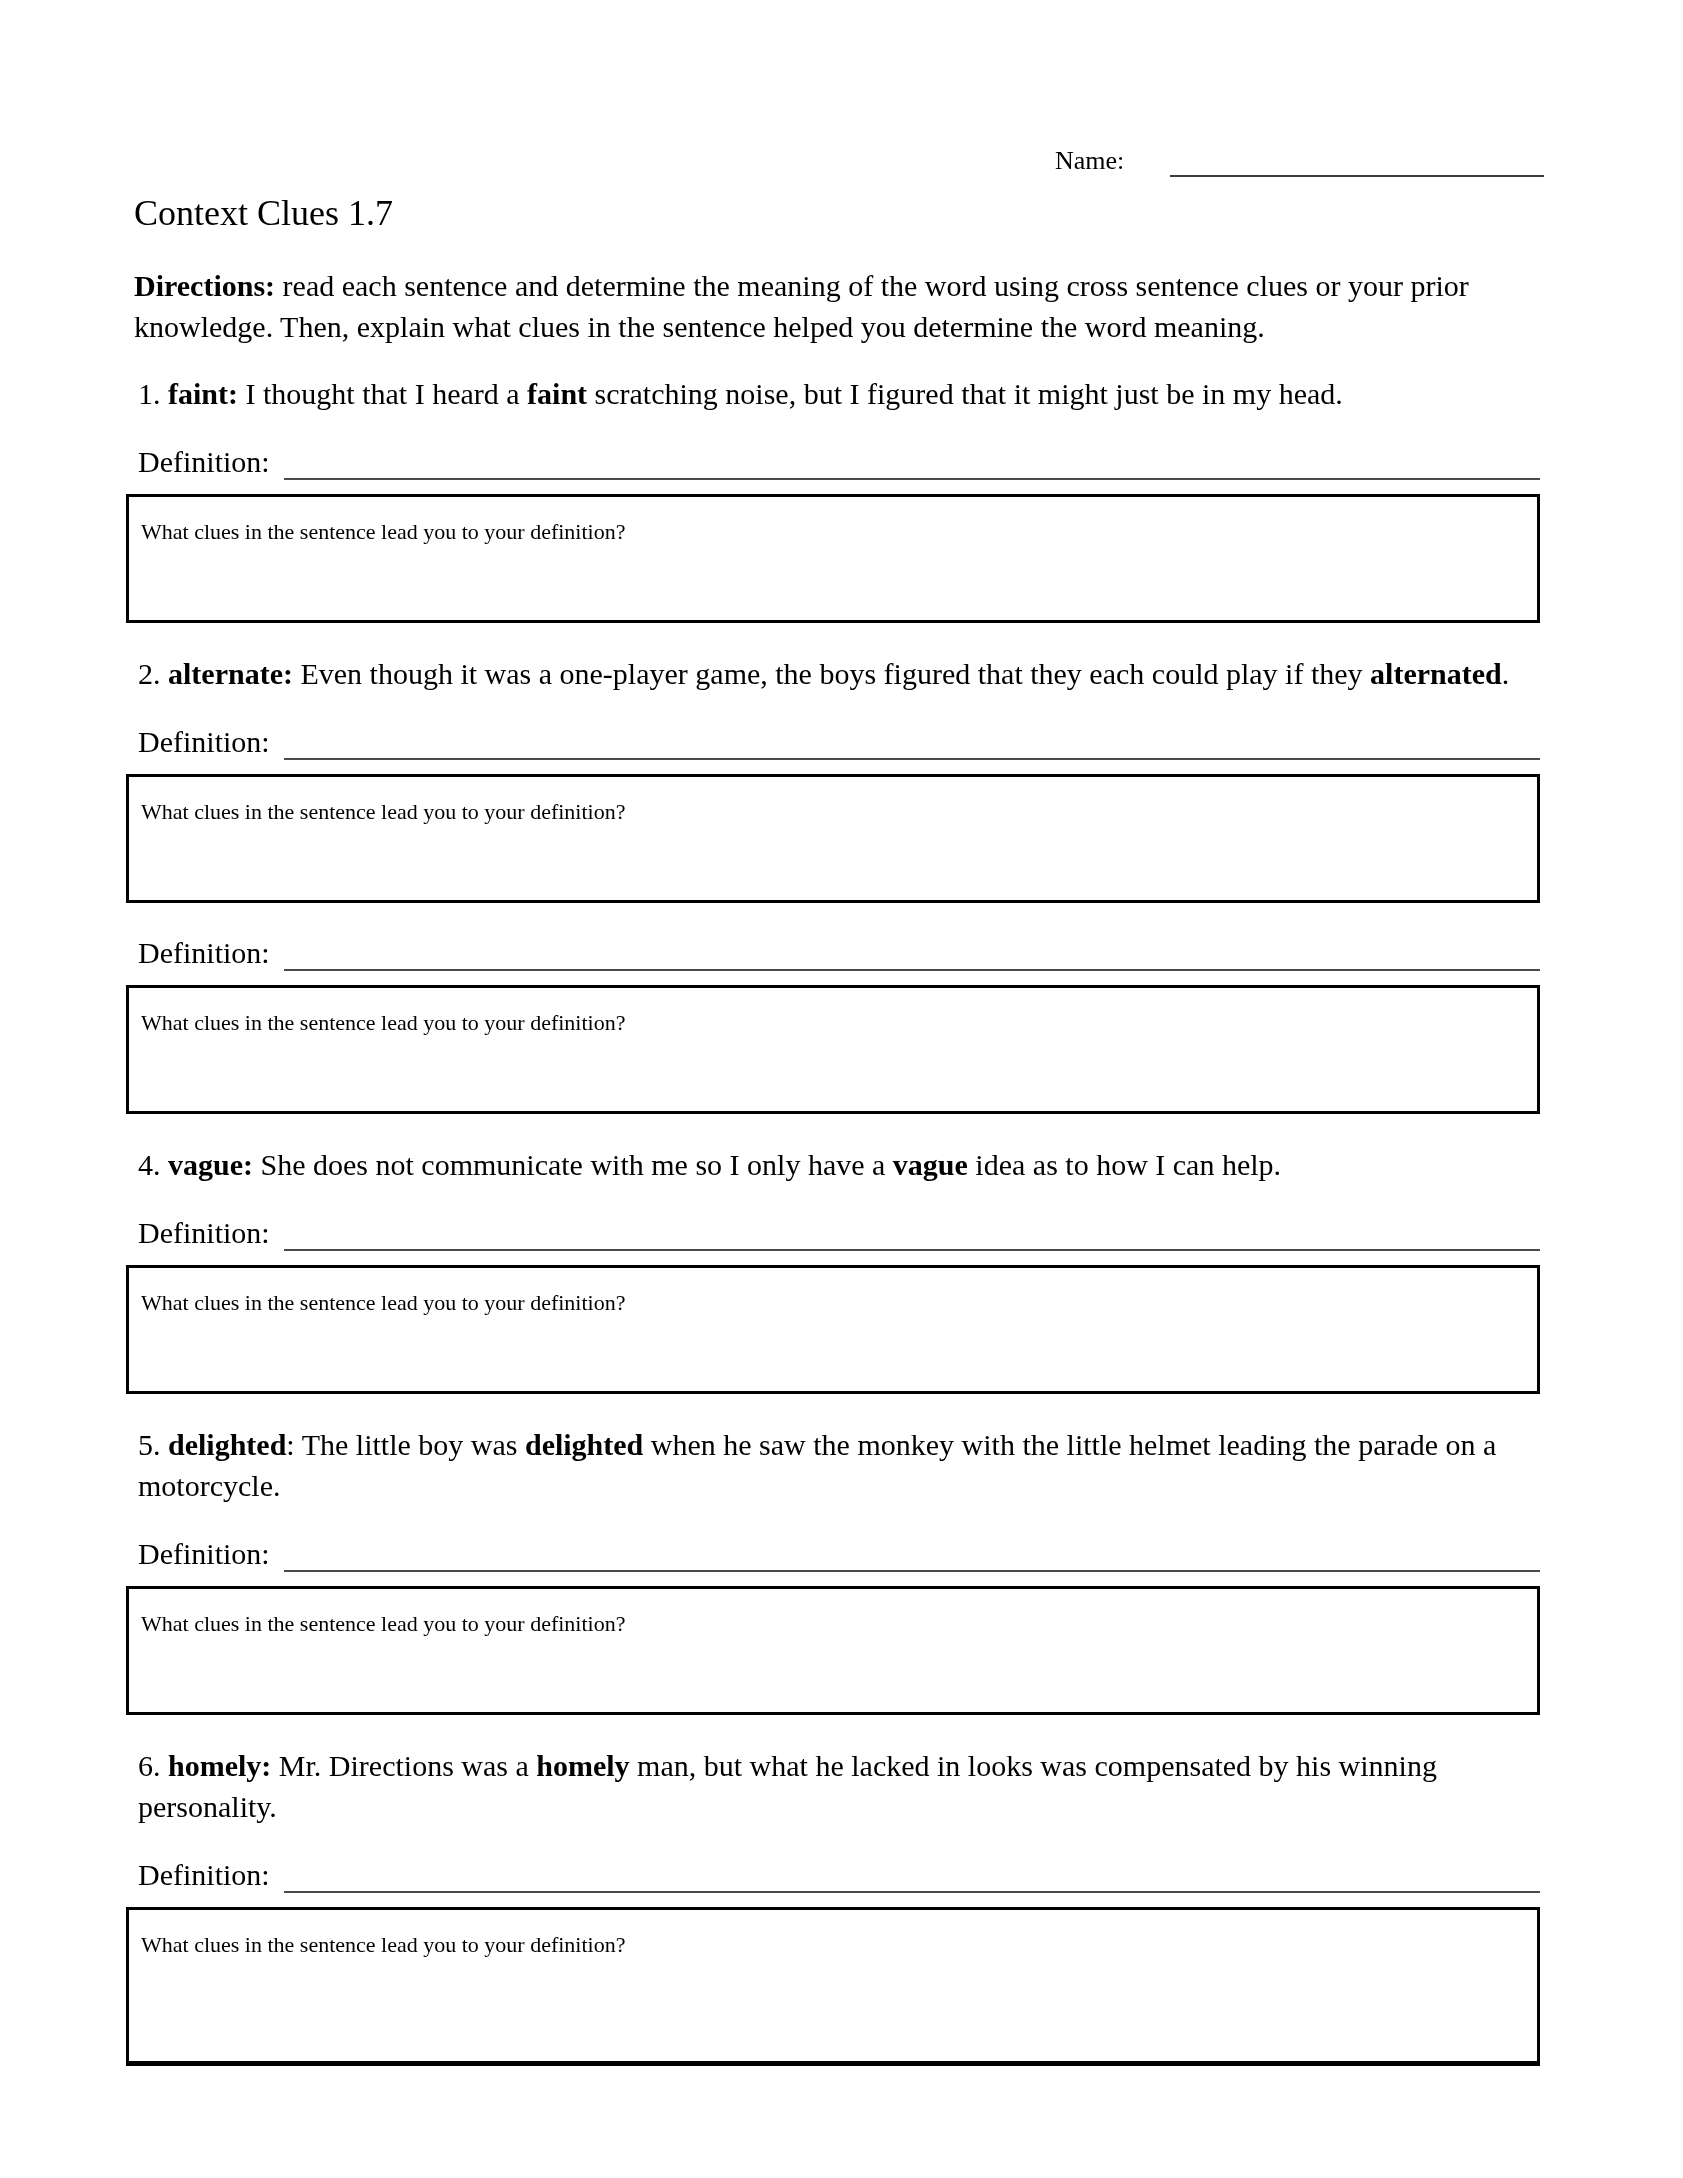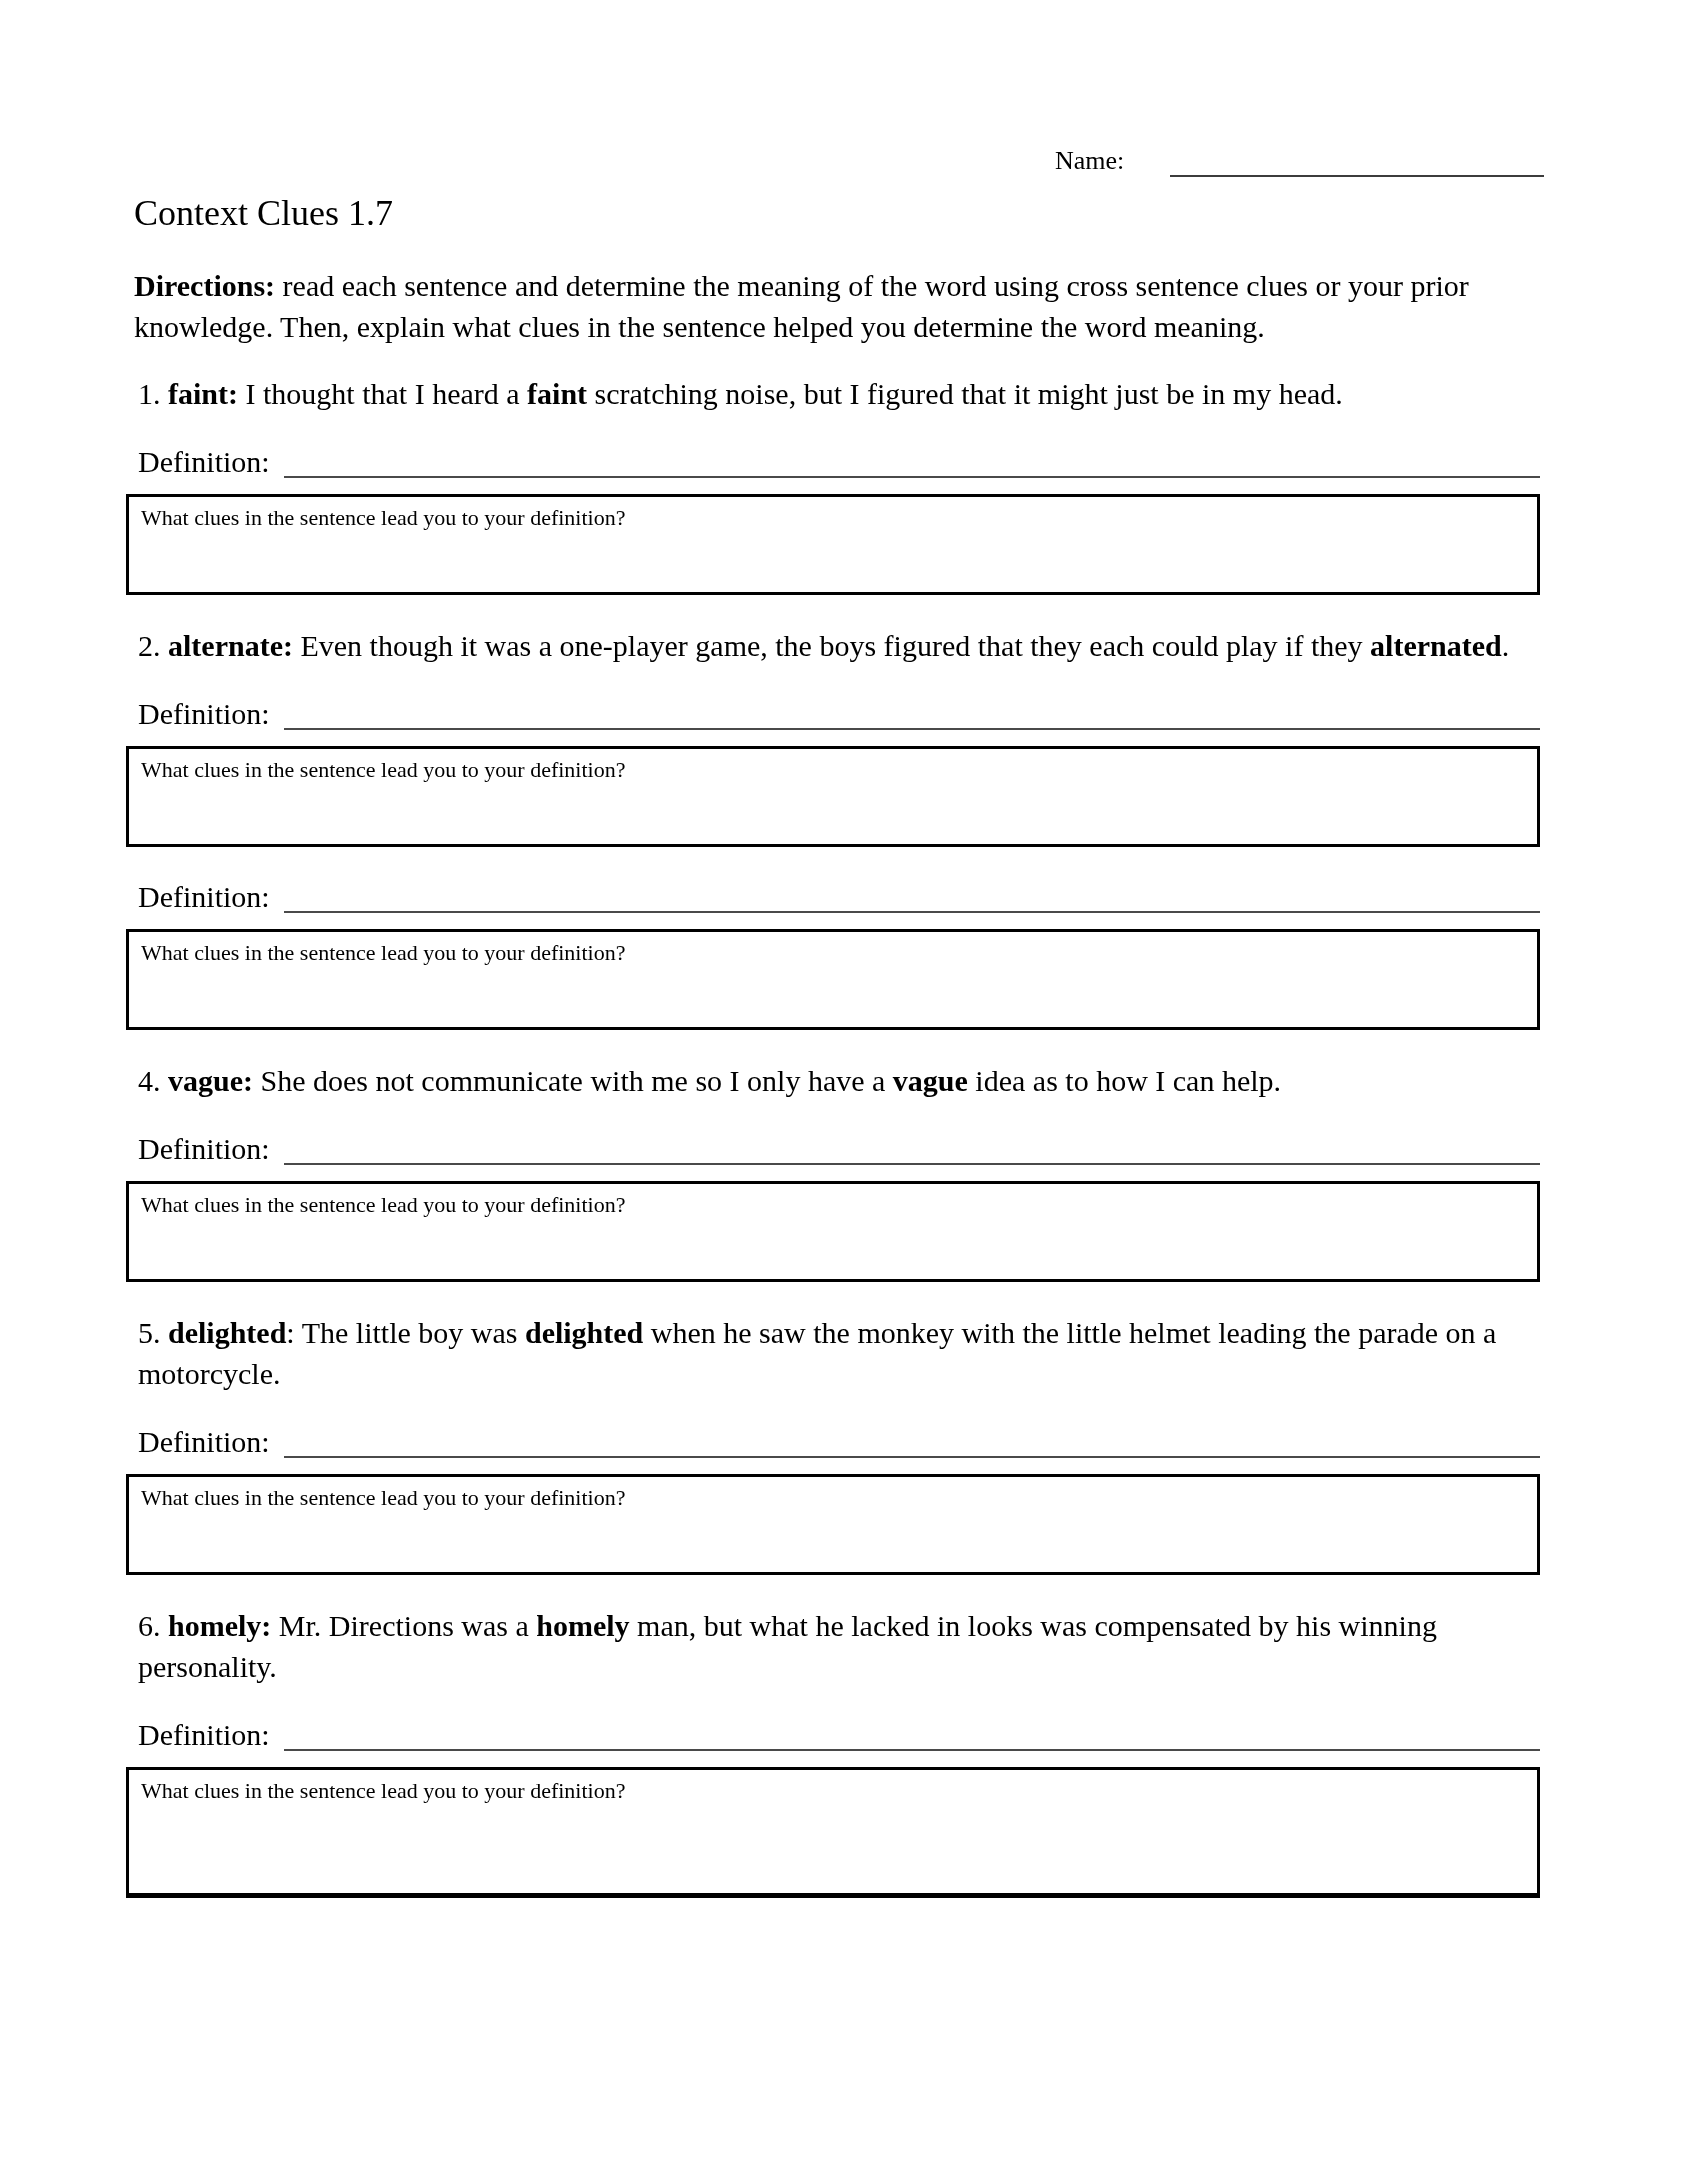--- a/index.html
+++ b/index.html
@@ -51,38 +51,38 @@
   .question-block {
     margin: 4px;
   }
   .sentence {
     margin: 26px 0 0 0;
     font-size: 30px;
     line-height: 41px;
   }
   .def-row {
     display: flex;
-    align-items: flex-start;
+    align-items: center;
     margin: 28px 0 0 0;
     font-size: 30px;
     line-height: 40px;
     white-space: nowrap;
   }
   .def-line {
     flex: 1;
     margin-left: 14px;
     border-bottom: 2px solid #4a4a4a;
     height: 34px;
   }
   .clue-box {
     margin-top: 12px;
     margin-left: -12px;
     border: 3px solid #000000;
     min-height: 83px;
-    padding: 6px 12px;
+    padding: 20px 12px;
     font-size: 22px;
     line-height: 30px;
     box-sizing: content-box;
   }
   .question-block:last-child .clue-box {
     min-height: 111px;
     border-bottom-width: 5px;
   }
   .question-block {
     margin-bottom: 30px;

